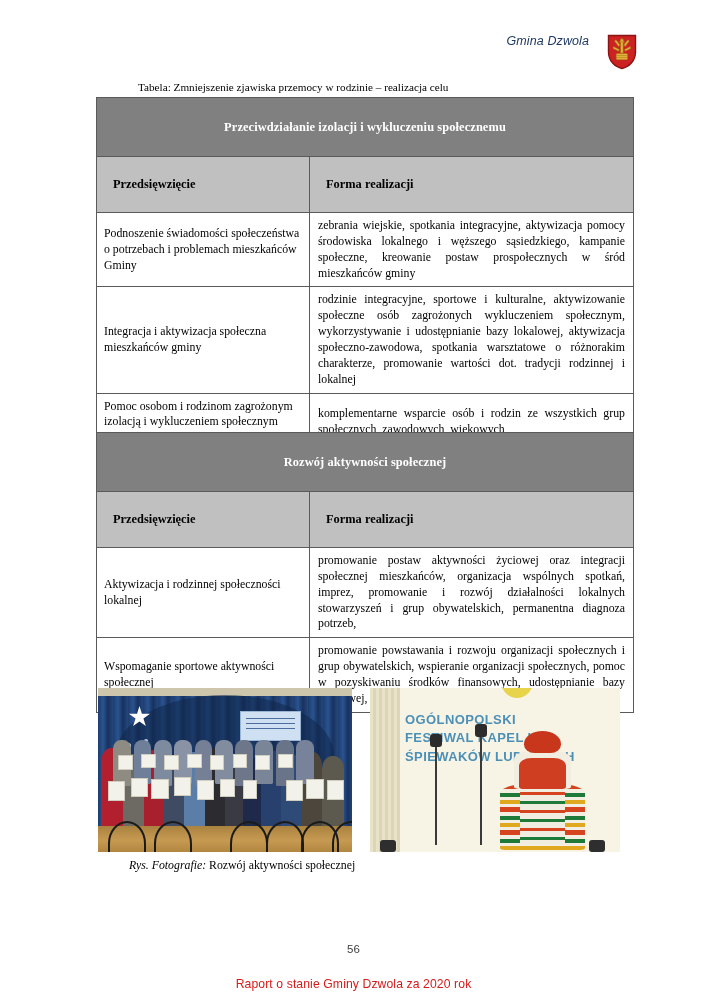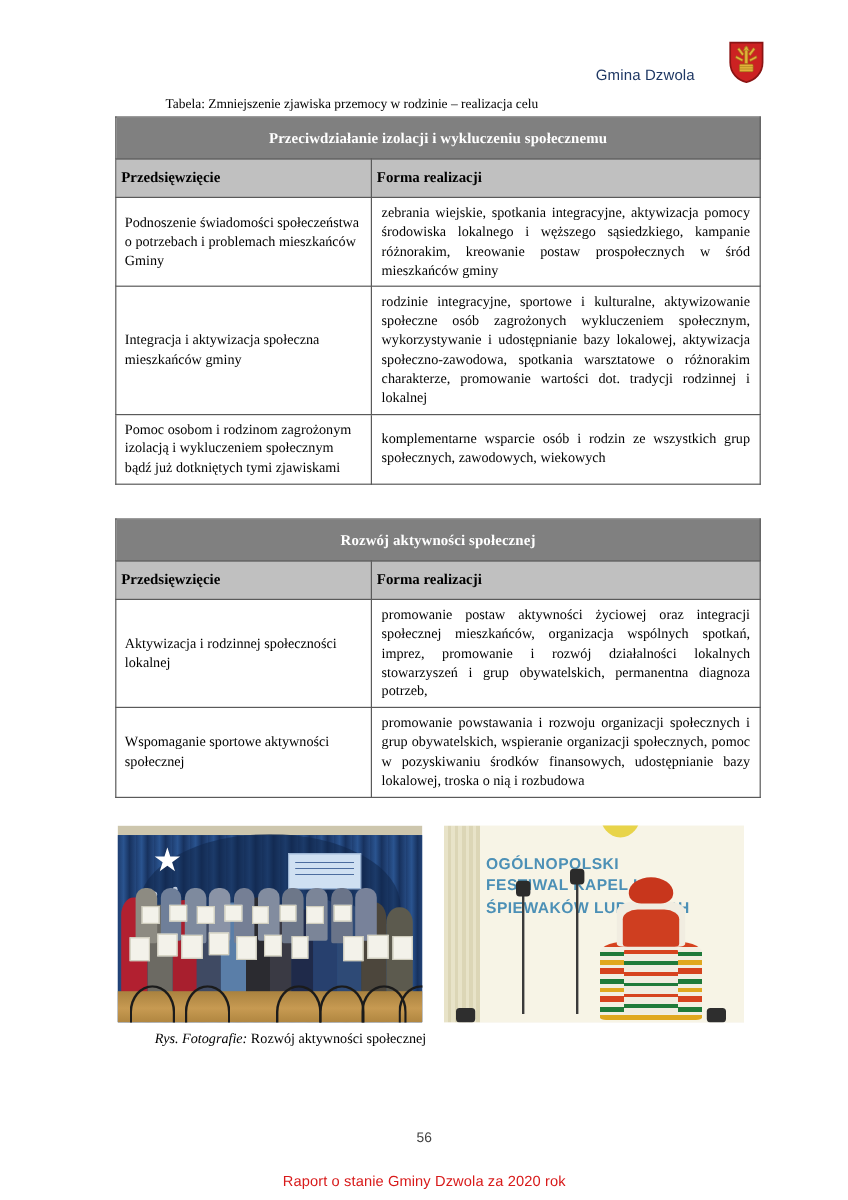--- a/index.html
+++ b/index.html
@@ -15,22 +15,23 @@
     color: #000000;
     overflow: hidden;
   }
 
   
   .page-header {
     position: absolute;
     top: 34px;
     right: 70px;
     display: flex;
-    align-items: flex-end;
-    gap: 28px;
+    align-items: flex-start;
+    gap: 18px;
+    font-style: italic;
   }
   .header-title {
     font-family: "Liberation Sans", "DejaVu Sans", sans-serif;
     font-size: 12.5px;
     color: #1f3864;
     letter-spacing: 0.1px;
     white-space: nowrap;
   }
   .crest {
     width: 30px;
@@ -53,21 +54,21 @@
     width: 537px;
     margin: 0;
     table-layout: fixed;
     border: 1px solid #5a5a5a;
   }
   .doc-table col.c1 { width: 213px; }
   .doc-table col.c2 { width: 324px; }
 
   .doc-table td, .doc-table th {
     border: 1px solid #5a5a5a;
-    padding: 4px;
+    padding: 16px;
     vertical-align: middle;
   }
 
   .title-band {
     background: #808080;
     color: #ffffff;
     font-weight: bold;
     font-size: 12.4px;
     text-align: center;
     height: 26px;
@@ -342,21 +343,21 @@
     <tbody>
       <tr>
         <td class="title-band" colspan="2">Przeciwdziałanie izolacji i wykluczeniu społecznemu</td>
       </tr>
       <tr>
         <td class="head-band">Przedsięwzięcie</td>
         <td class="head-band">Forma realizacji</td>
       </tr>
       <tr>
         <td class="cell-left">Podnoszenie świadomości społeczeństwa o potrzebach i problemach mieszkańców Gminy</td>
-        <td class="cell-just vtop">zebrania wiejskie, spotkania integracyjne, aktywizacja pomocy środowiska lokalnego i węższego sąsiedzkiego, kampanie różnorakim, kreowanie postaw prospołecznych w śród mieszkańców gminy</td>
+        <td class="cell-just vtop">zebrania wiejskie, spotkania integracyjne, aktywizacja pomocy środowiska lokalnego i węższego sąsiedzkiego, kampanie społeczne, kreowanie postaw prospołecznych w śród mieszkańców gminy</td>
       </tr>
       <tr>
         <td class="cell-left">Integracja i aktywizacja społeczna mieszkańców gminy</td>
         <td class="cell-just vtop">rodzinie integracyjne, sportowe i kulturalne, aktywizowanie społeczne osób zagrożonych wykluczeniem społecznym, wykorzystywanie i udostępnianie bazy lokalowej, aktywizacja społeczno-zawodowa, spotkania warsztatowe o różnorakim charakterze, promowanie wartości dot. tradycji rodzinnej i lokalnej</td>
       </tr>
       <tr>
         <td class="cell-left">Pomoc osobom i rodzinom zagrożonym izolacją i wykluczeniem społecznym bądź już dotkniętych tymi zjawiskami</td>
         <td class="cell-just">komplementarne wsparcie osób i rodzin ze wszystkich grup społecznych, zawodowych, wiekowych</td>
       </tr>
     </tbody>

